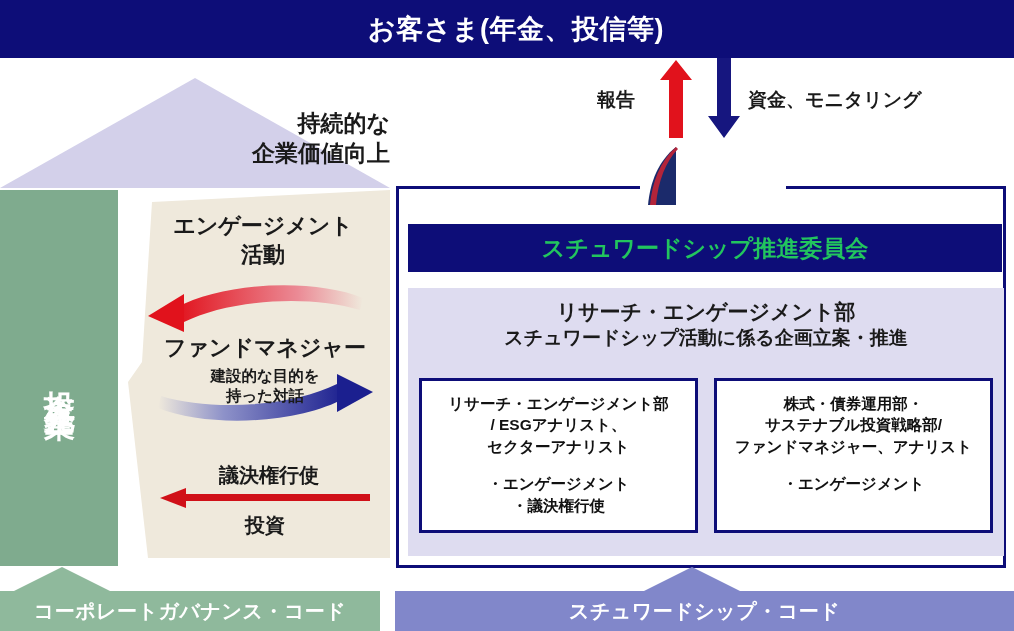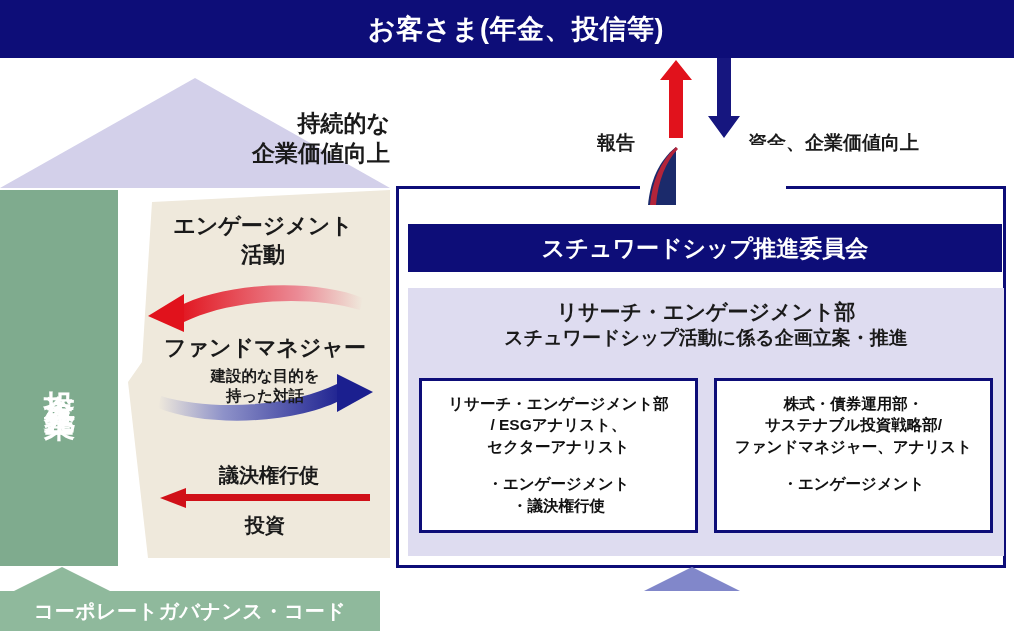--- a/index.html
+++ b/index.html
@@ -31,21 +31,20 @@
     padding-left: 9px;
   }
 
   
   .flow-label {
     position: absolute;
     font-size: 19px;
     font-weight: bold;
     color: #1a1a1a;
     white-space: nowrap;
-    margin-top: 43px;
   }
   .label-report { left: 597px; top: 87px; }
   .label-funds  { left: 748px; top: 87px; }
 
   .arrow-up-red {
     position: absolute;
     left: 660px; top: 60px;
     width: 32px; height: 78px;
   }
   .arrow-down-navy {
@@ -91,21 +90,21 @@
     width: 610px; height: 382px;
     border: 3px solid #0d0d78;
     box-sizing: border-box;
     background: #ffffff;
   }
   .committee-bar {
     position: absolute;
     left: 408px; top: 224px;
     width: 594px; height: 48px;
     background: #0d0d78;
-    color: #ffffff;
+    color: #22c55e;
     display: flex; align-items: center; justify-content: center;
     font-size: 23px;
     font-weight: bold;
     z-index: 3;
   }
   .research-panel {
     position: absolute;
     left: 408px; top: 288px;
     width: 596px; height: 268px;
     background: #dedcf0;
@@ -278,21 +277,21 @@
 </head>
 <body>
 
 <div id="stage">
 
   <div class="top-banner">
     <span>お客さま(年金、投信等)</span>
   </div>
 
   <div class="flow-label label-report">報告</div>
-  <div class="flow-label label-funds">資金、企業価値向上</div>
+  <div class="flow-label label-funds">資金、モニタリング</div>
 
   <svg class="arrow-up-red" viewBox="0 0 32 78">
     <polygon points="16,0 32,20 23,20 23,78 9,78 9,20 0,20" fill="#e1121c"></polygon>
   </svg>
   <svg class="arrow-down-navy" viewBox="0 0 32 80">
     <polygon points="9,0 23,0 23,58 32,58 16,80 0,58 9,58" fill="#16167f"></polygon>
   </svg>
 
   <div class="amo-box"></div>
 
@@ -378,14 +377,17 @@
   <svg class="code-tri" style="left:14px; width:96px; height:24px;" viewBox="0 0 96 24">
     <polygon points="48,0 96,24 0,24" fill="#8fb99c"></polygon>
   </svg>
   <div class="code-bar cg-bar">
     <span>コーポレートガバナンス・コード</span>
   </div>
 
   <svg class="code-tri" style="left:644px; width:96px; height:24px;" viewBox="0 0 96 24">
     <polygon points="48,0 96,24 0,24" fill="#8187ca"></polygon>
   </svg>
+  <div class="code-bar ss-bar">
+    <span>スチュワードシップ・コード</span>
+  </div>
 
 </div>
 
 </body></html>

